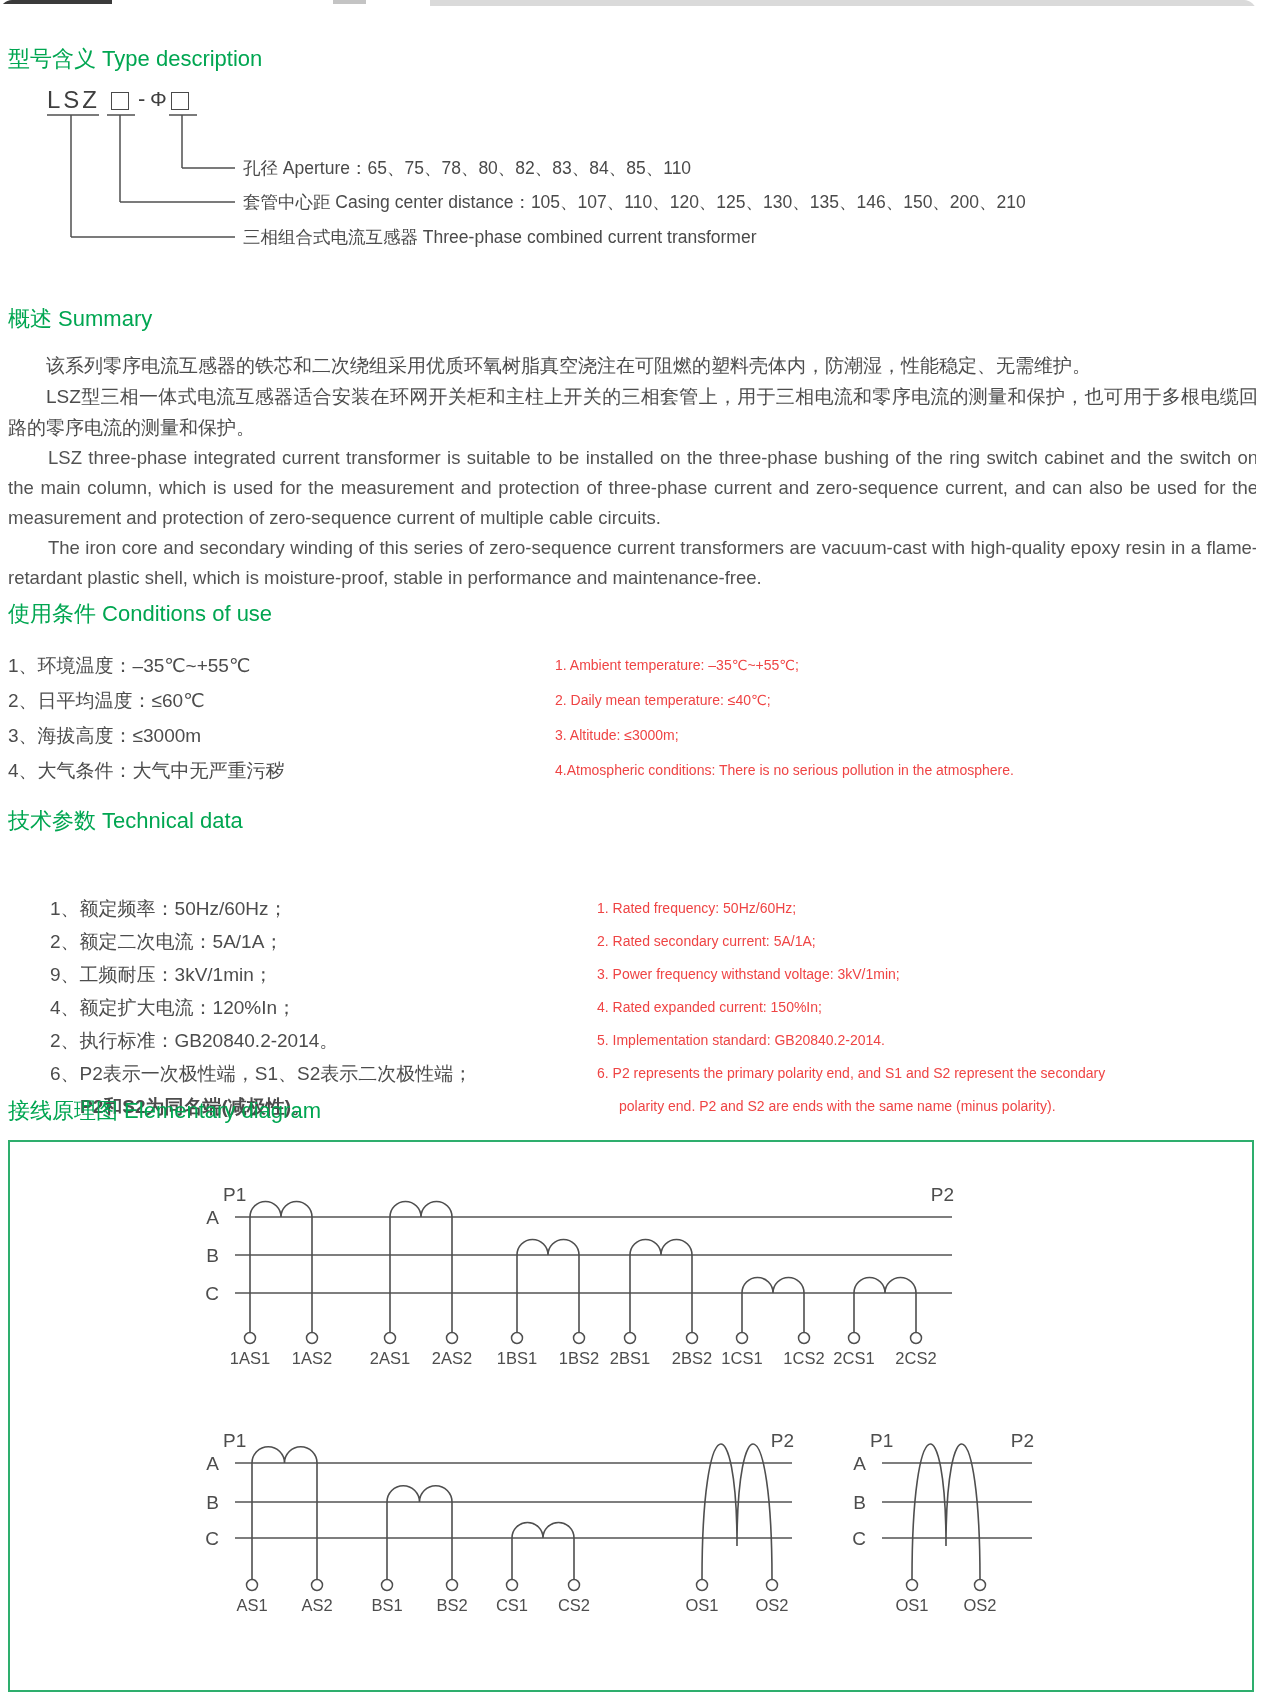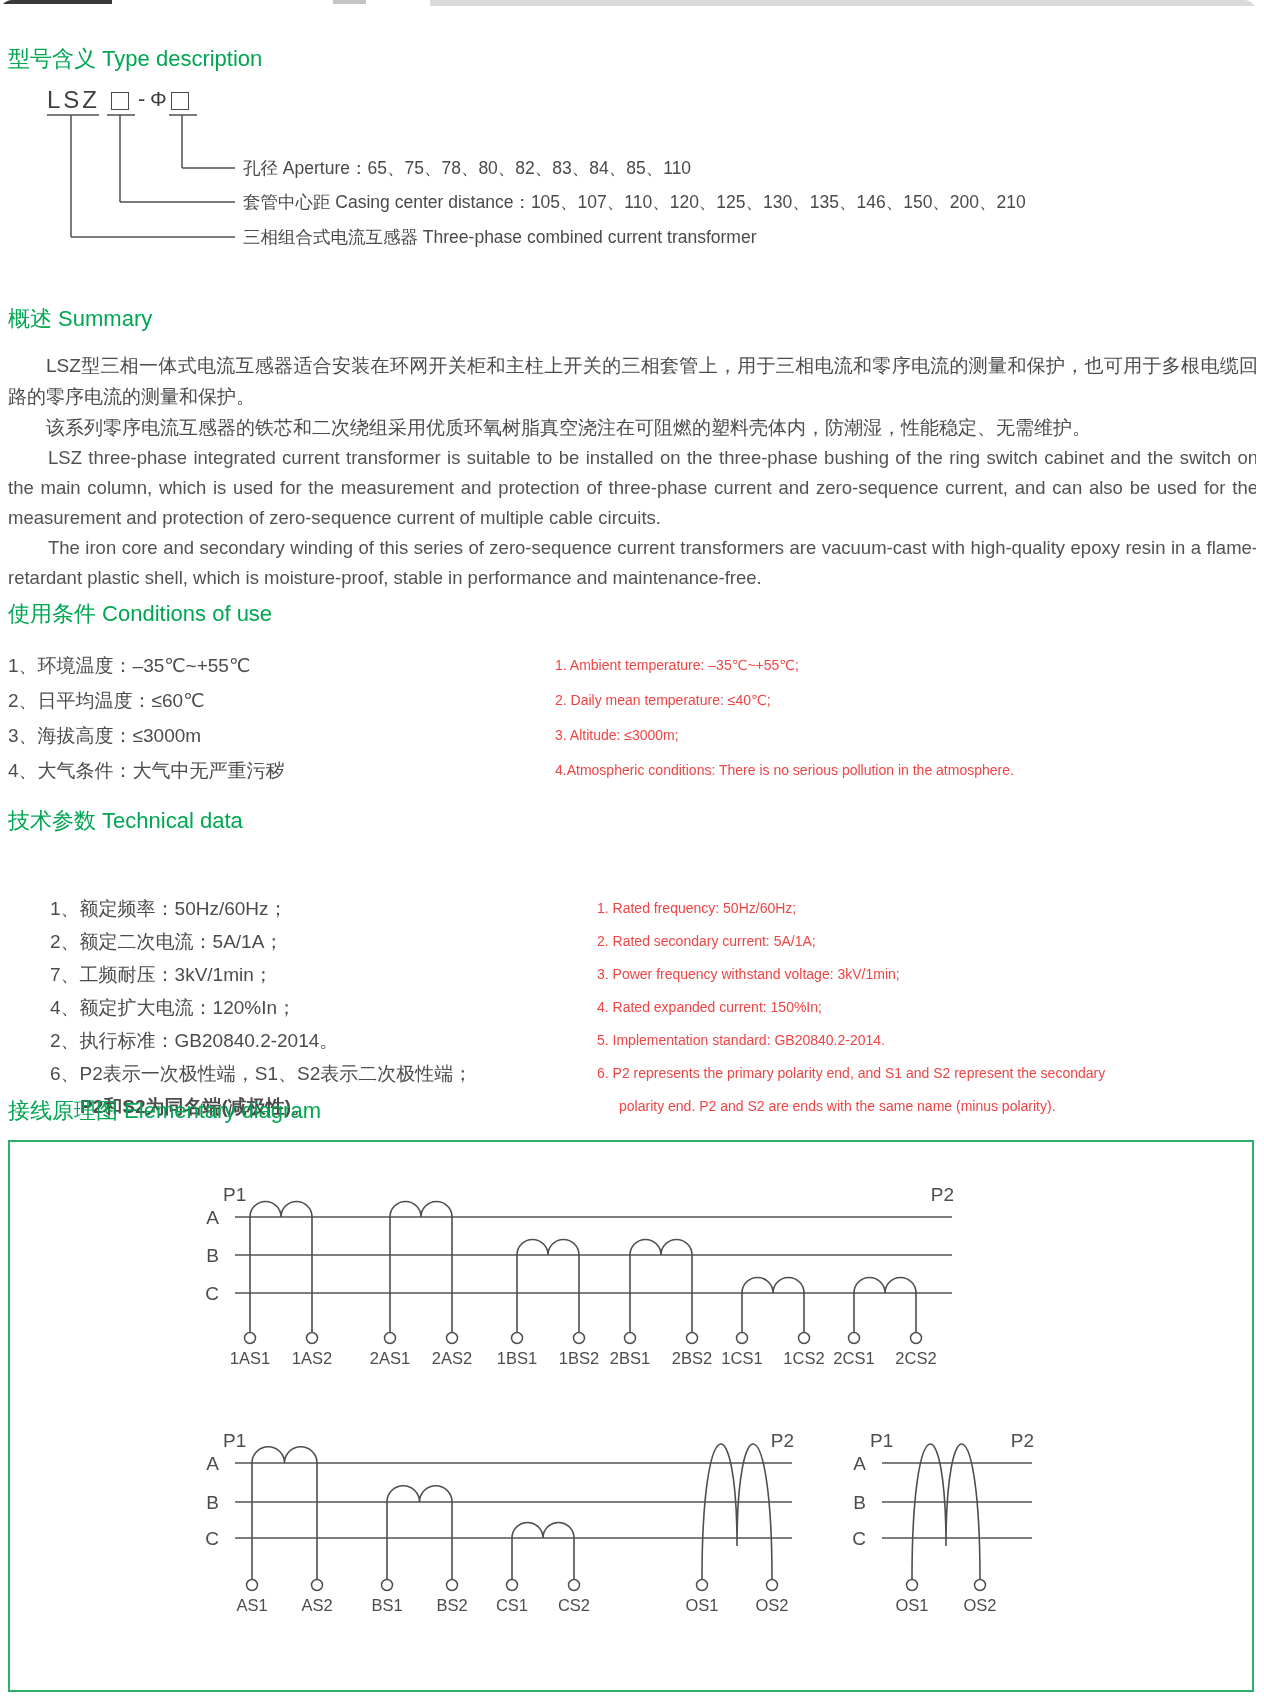--- a/index.html
+++ b/index.html
@@ -83,22 +83,22 @@
     <span class="model-dash">-</span>
     <span class="model-phi">Φ</span>
     <span class="model-box model-box2"></span>
     <div class="model-row model-row1">孔径 Aperture：65、75、78、80、82、83、84、85、110</div>
     <div class="model-row model-row2">套管中心距 Casing center distance：105、107、110、120、125、130、135、146、150、200、210</div>
     <div class="model-row model-row3">三相组合式电流互感器 Three-phase combined current transformer</div>
   </div>
 
   <div class="green-h" style="top:306px;">概述 Summary</div>
   <div class="summary">
+    <p class="p-cn">该系列零序电流互感器的铁芯和二次绕组采用优质环氧树脂真空浇注在可阻燃的塑料壳体内，防潮湿，性能稳定、无需维护。</p>
     <p class="p-cn">LSZ型三相一体式电流互感器适合安装在环网开关柜和主柱上开关的三相套管上，用于三相电流和零序电流的测量和保护，也可用于多根电缆回路的零序电流的测量和保护。</p>
-    <p class="p-cn">该系列零序电流互感器的铁芯和二次绕组采用优质环氧树脂真空浇注在可阻燃的塑料壳体内，防潮湿，性能稳定、无需维护。</p>
     <p class="p-en">LSZ three-phase integrated current transformer is suitable to be installed on the three-phase bushing of the ring switch cabinet and the switch on the main column, which is used for the measurement and protection of three-phase current and zero-sequence current, and can also be used for the measurement and protection of zero-sequence current of multiple cable circuits.</p>
     <p class="p-en">The iron core and secondary winding of this series of zero-sequence current transformers are vacuum-cast with high-quality epoxy resin in a flame-retardant plastic shell, which is moisture-proof, stable in performance and maintenance-free.</p>
   </div>
 
   <div class="green-h" style="top:601px;">使用条件 Conditions of use</div>
   <div class="twocol cond">
     <div class="col-cn">
       <div class="row row-cn">1、环境温度：–35℃~+55℃</div>
       <div class="row row-cn">2、日平均温度：≤60℃</div>
       <div class="row row-cn">3、海拔高度：≤3000m</div>
@@ -110,21 +110,21 @@
       <div class="row row-en">3. Altitude: ≤3000m;</div>
       <div class="row row-en">4.Atmospheric conditions: There is no serious pollution in the atmosphere.</div>
     </div>
   </div>
 
   <div class="green-h" style="top:808px;">技术参数 Technical data</div>
   <div class="twocol tech">
     <div class="col-cn">
       <div class="row row-cn">1、额定频率：50Hz/60Hz；</div>
       <div class="row row-cn">2、额定二次电流：5A/1A；</div>
-      <div class="row row-cn">7、工频耐压：3kV/1min；</div>
+      <div class="row row-cn">9、工频耐压：3kV/1min；</div>
       <div class="row row-cn">4、额定扩大电流：120%In；</div>
       <div class="row row-cn">2、执行标准：GB20840.2-2014。</div>
       <div class="row row-cn">6、P2表示一次极性端，S1、S2表示二次极性端；</div>
       <div class="row row-cn cont-cn">P2和S2为同名端(减极性)。</div>
     </div>
     <div class="col-en">
       <div class="row row-en">1. Rated frequency: 50Hz/60Hz;</div>
       <div class="row row-en">2. Rated secondary current: 5A/1A;</div>
       <div class="row row-en">3. Power frequency withstand voltage: 3kV/1min;</div>
       <div class="row row-en">4. Rated expanded current: 150%In;</div>

